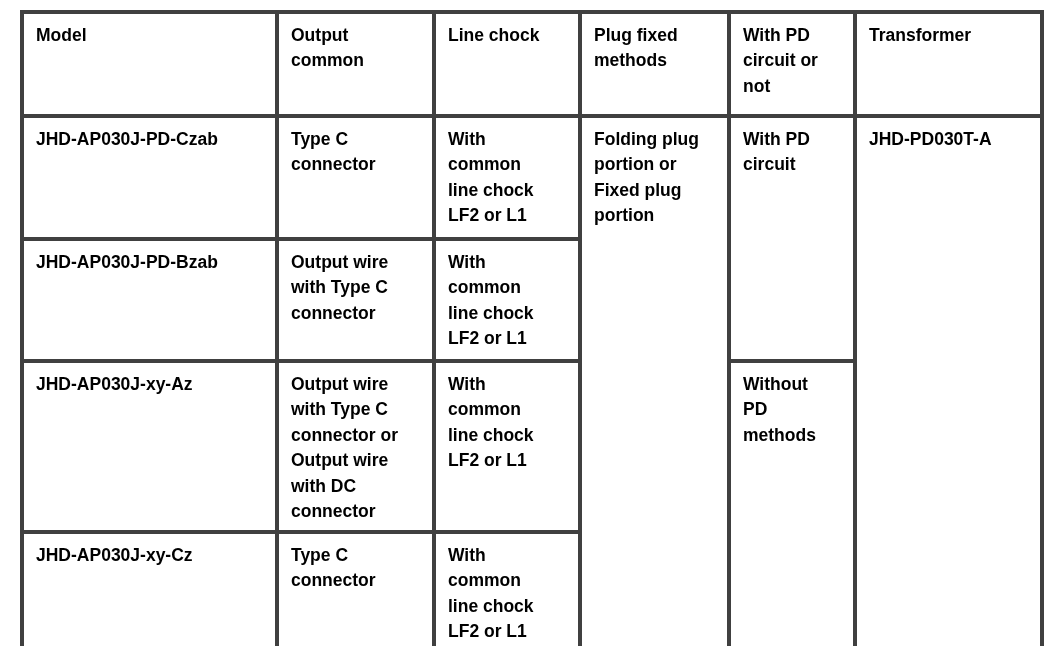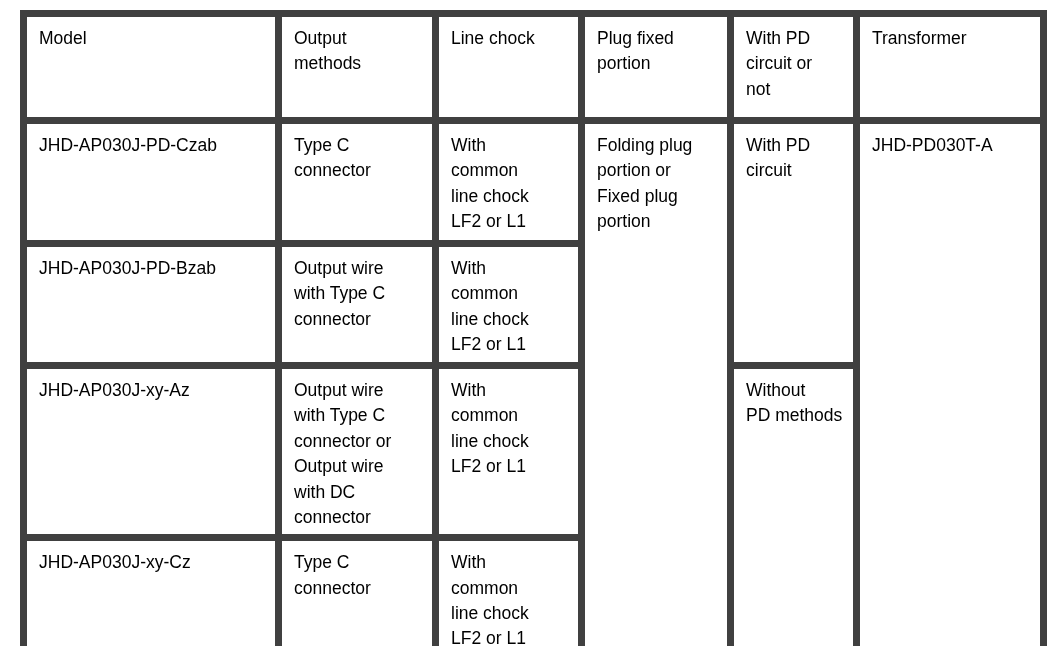--- a/index.html
+++ b/index.html
@@ -24,24 +24,24 @@
     position: absolute;
     left: 20px;
     top: 10px;
     width: 1020px;
     border-collapse: collapse;
     table-layout: fixed;
     background: #ffffff;
   }
   table.spec-table td,
   table.spec-table th {
-    border: 7px solid #404040;
+    border: 4px solid #404040;
     vertical-align: top;
     text-align: left;
-    font-weight: normal;
+    font-weight: bold;
     font-size: 17.5px;
     line-height: 1.45;
     padding: 9px 10px 4px 12px;
     background: #ffffff;
     word-wrap: break-word;
   }
   
   col.c-model       { width: 255px; }
   col.c-output      { width: 157px; }
   col.c-chock       { width: 146px; }
@@ -75,28 +75,28 @@
       <col class="c-transformer">
     </colgroup>
 
     <thead>
       <tr>
         <th class="h-cell">
           <span class="cell-text">Model</span>
         </th>
         <th class="h-cell">
           <span class="cell-text">Output
-methods</span>
+common</span>
         </th>
         <th class="h-cell">
           <span class="cell-text">Line chock</span>
         </th>
         <th class="h-cell">
           <span class="cell-text">Plug fixed
-portion</span>
+methods</span>
         </th>
         <th class="h-cell">
           <span class="cell-text">With PD
 circuit or
 not</span>
         </th>
         <th class="h-cell">
           <span class="cell-text">Transformer</span>
         </th>
       </tr>

